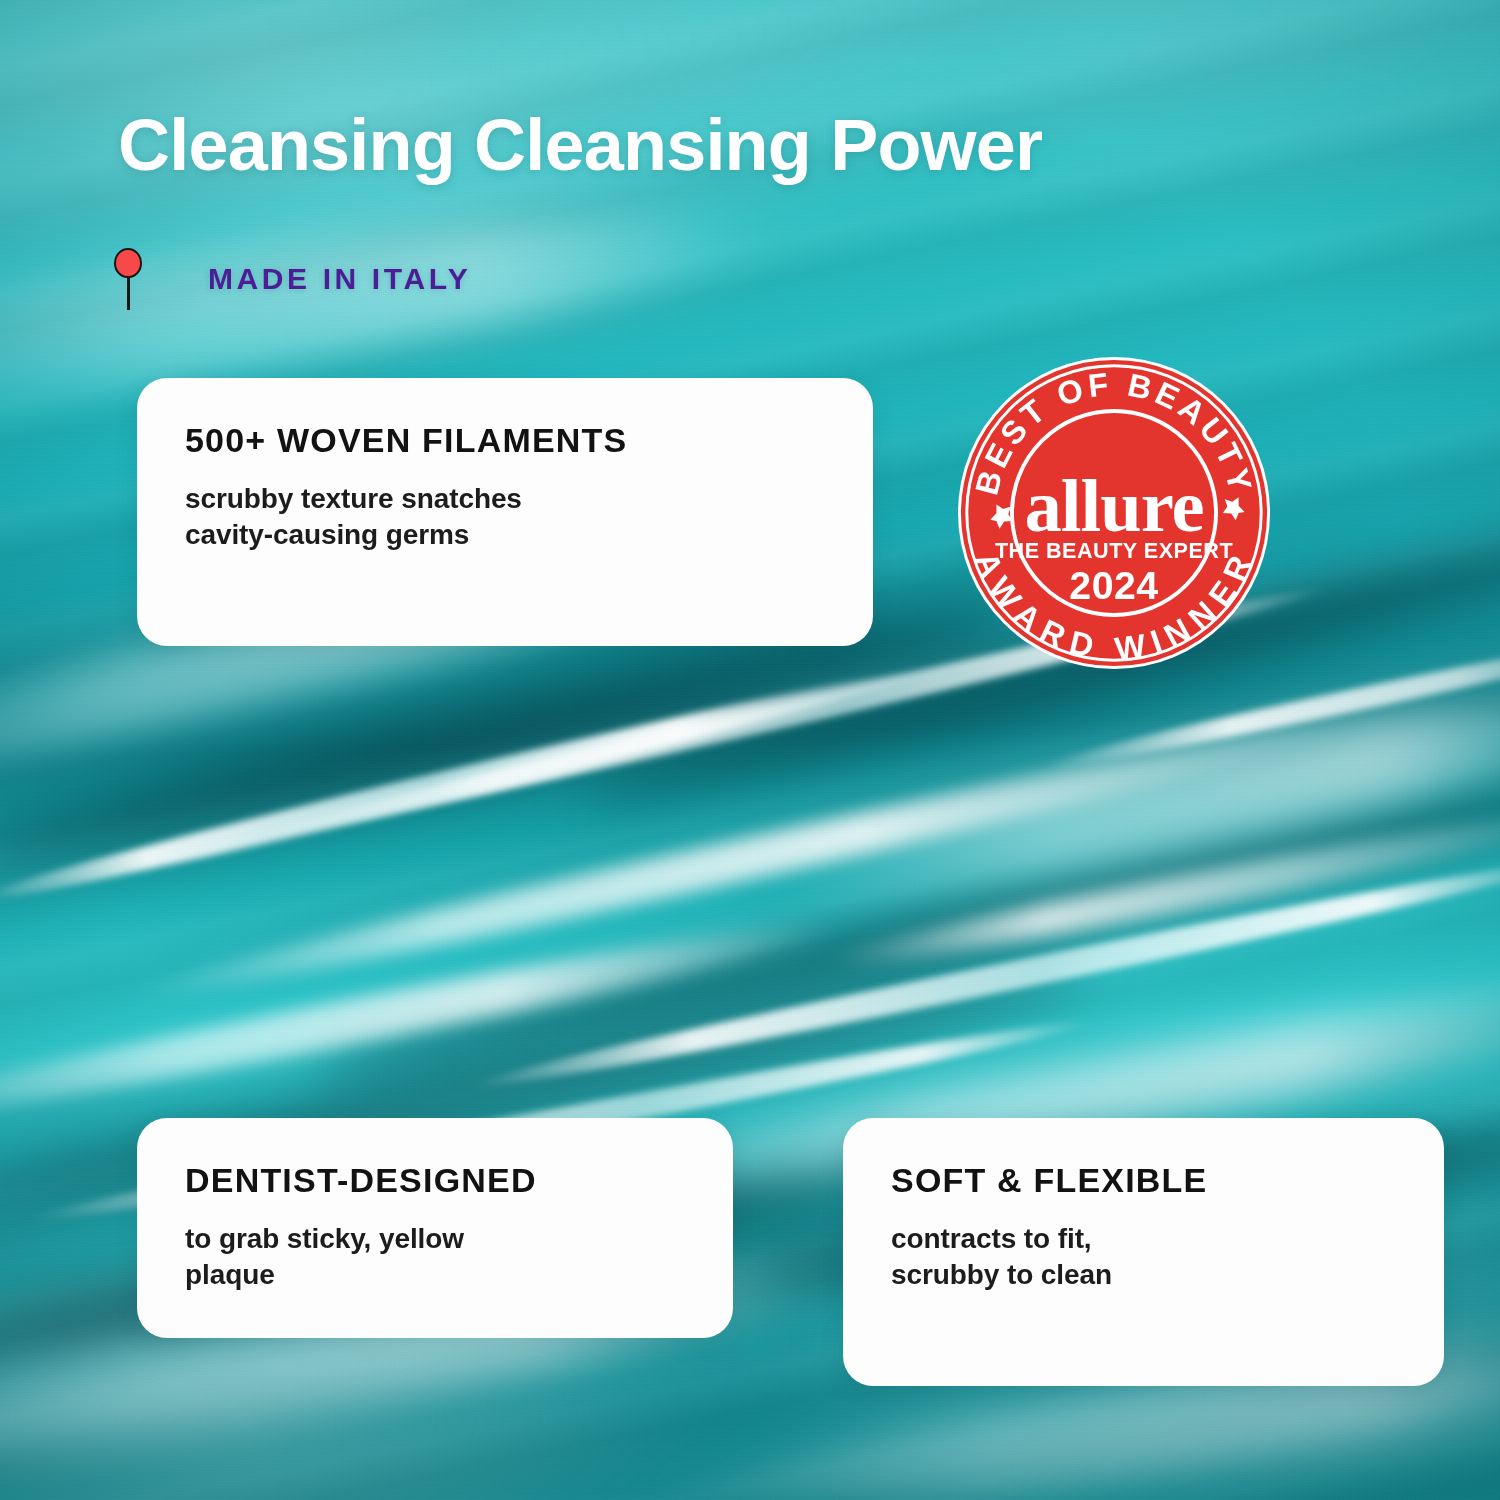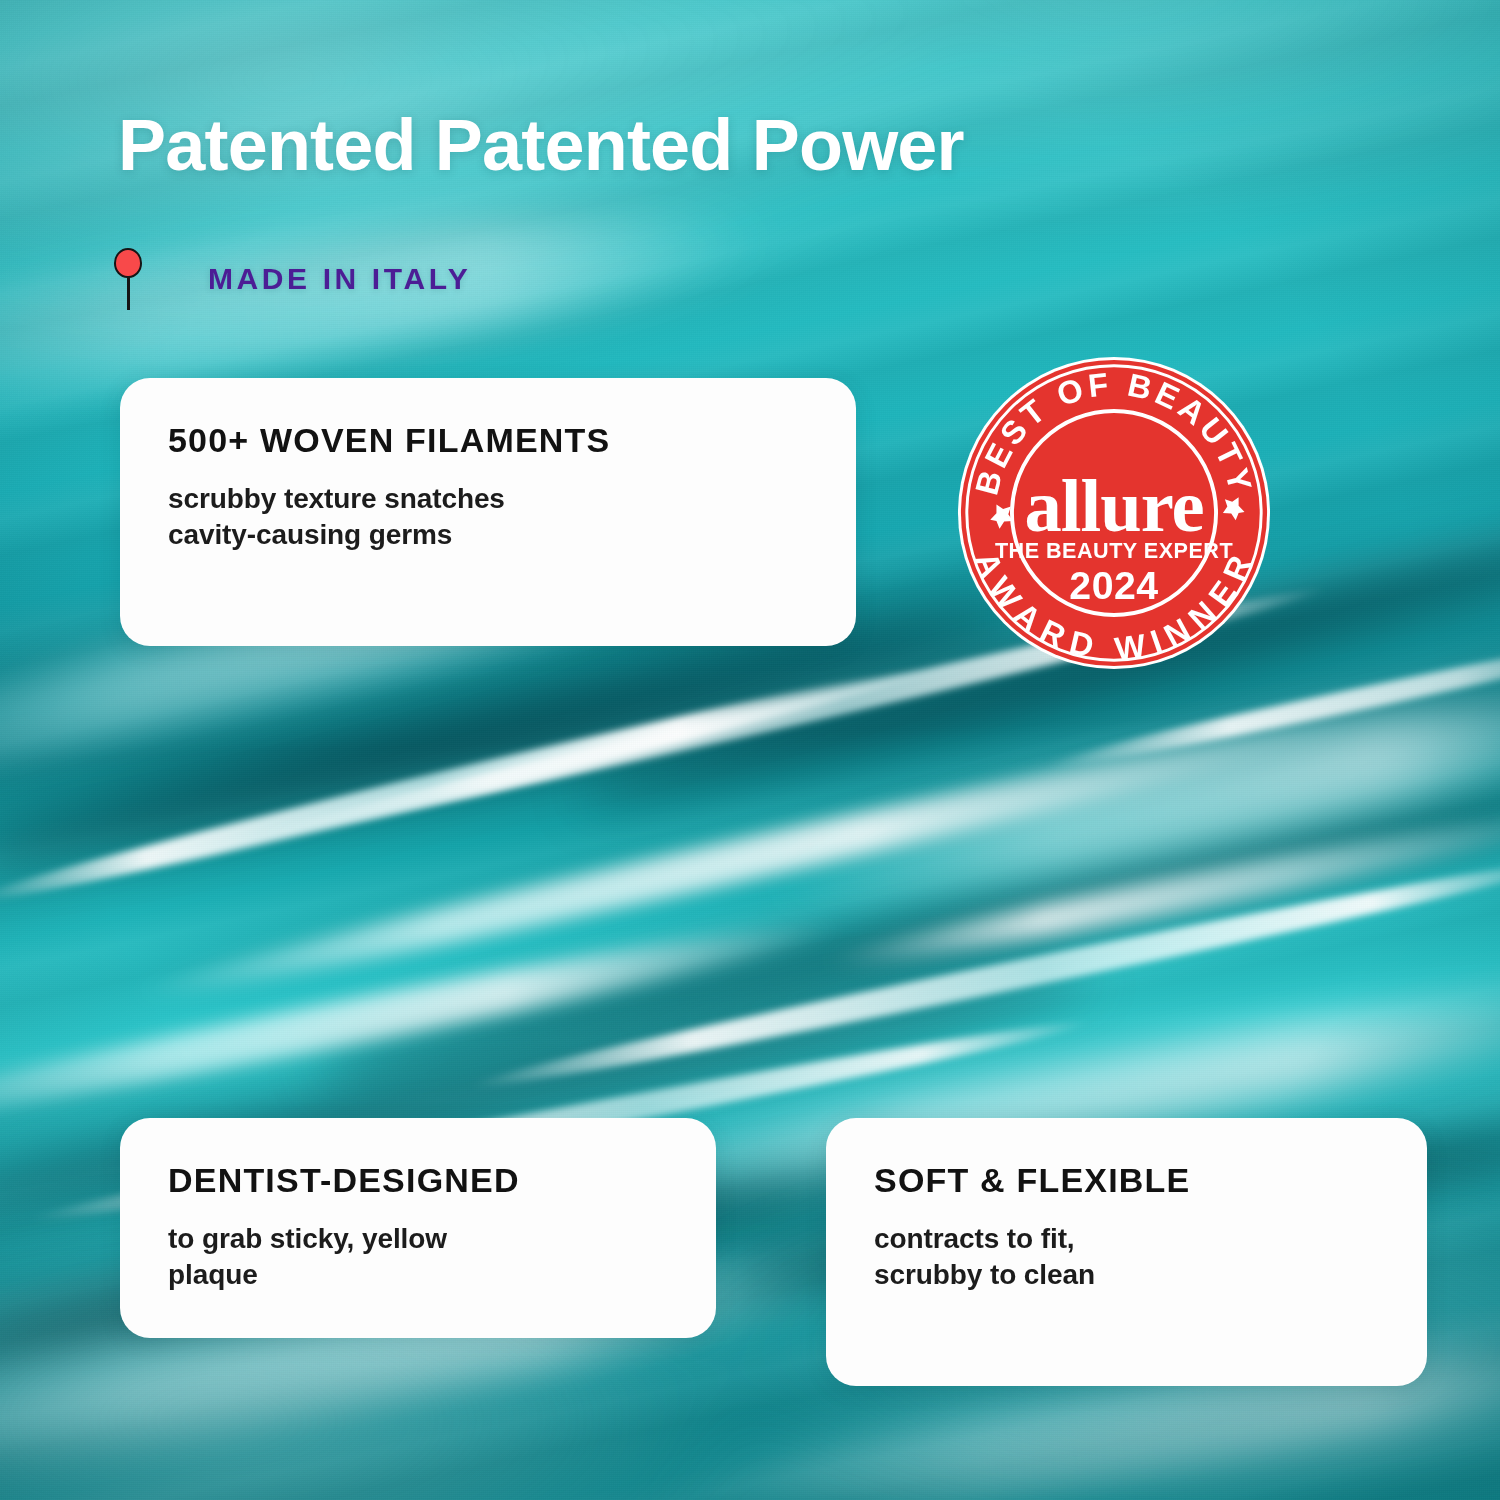--- a/index.html
+++ b/index.html
@@ -123,20 +123,21 @@
     letter-spacing:3.6px;
     text-shadow:0 1px 6px rgba(0,70,80,.18);
   }
 
   .card {
     position:absolute;
     background:#fdfdfd;
     border-radius:30px;
     box-shadow:0 5px 22px rgba(0,60,70,.13);
     padding:44px 40px 38px 48px;
+    margin-left:17px;
   }
   .card-title {
     font-size:34px; font-weight:700; color:#121212;
     letter-spacing:1.2px; line-height:1.1;
     margin-bottom:22px; white-space:nowrap;
   }
   .card-body {
     font-size:28px; font-weight:700; color:#1c1c1c;
     line-height:1.28; letter-spacing:-0.1px;
   }
@@ -183,21 +184,21 @@
     <div class="strand soft" style="left:-250px; top:1320px; width:1100px; height:90px; transform:rotate(-9deg); background:linear-gradient(90deg, rgba(255,255,255,0) 0%, rgba(210,245,248,.45) 34%, rgba(245,255,255,.55) 72%, rgba(255,255,255,0) 100%);"></div>
     <div class="strand soft" style="left:640px; top:1390px; width:1000px; height:86px; transform:rotate(-8deg); background:linear-gradient(90deg, rgba(255,255,255,0) 0%, rgba(214,246,248,.40) 34%, rgba(246,255,255,.50) 74%, rgba(255,255,255,0) 100%);"></div>
     <div class="strand soft" style="left:-230px; top:250px; width:1000px; height:110px; transform:rotate(-8deg); background:linear-gradient(90deg, rgba(255,255,255,0) 0%, rgba(228,250,252,.34) 36%, rgba(255,255,255,.40) 72%, rgba(255,255,255,0) 100%);"></div>
   </div>
 
   <div class="haze-top"></div>
   <div class="haze-bot"></div>
   <div class="vignette"></div>
   <div class="grain"></div>
 
-  <div class="headline">Patented Patented Power</div>
+  <div class="headline">Cleansing Cleansing Power</div>
 
   <div class="origin-row">
     <span class="pin">
       <span class="head"></span>
       <span class="stem"></span>
     </span>
     <span class="origin-text">MADE IN ITALY</span>
   </div>
 
   <div class="card" id="card-filaments">

